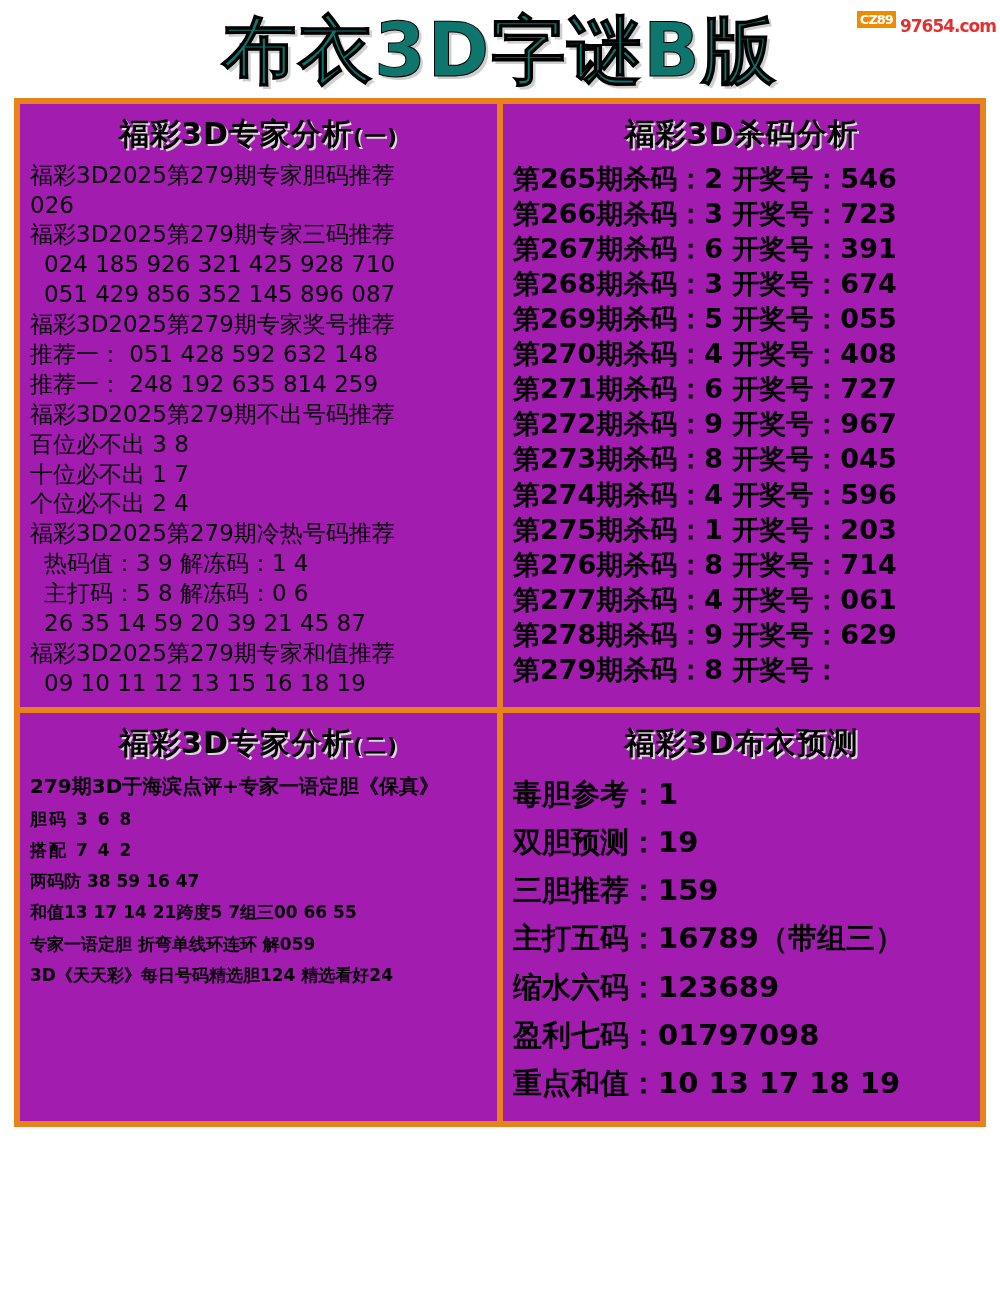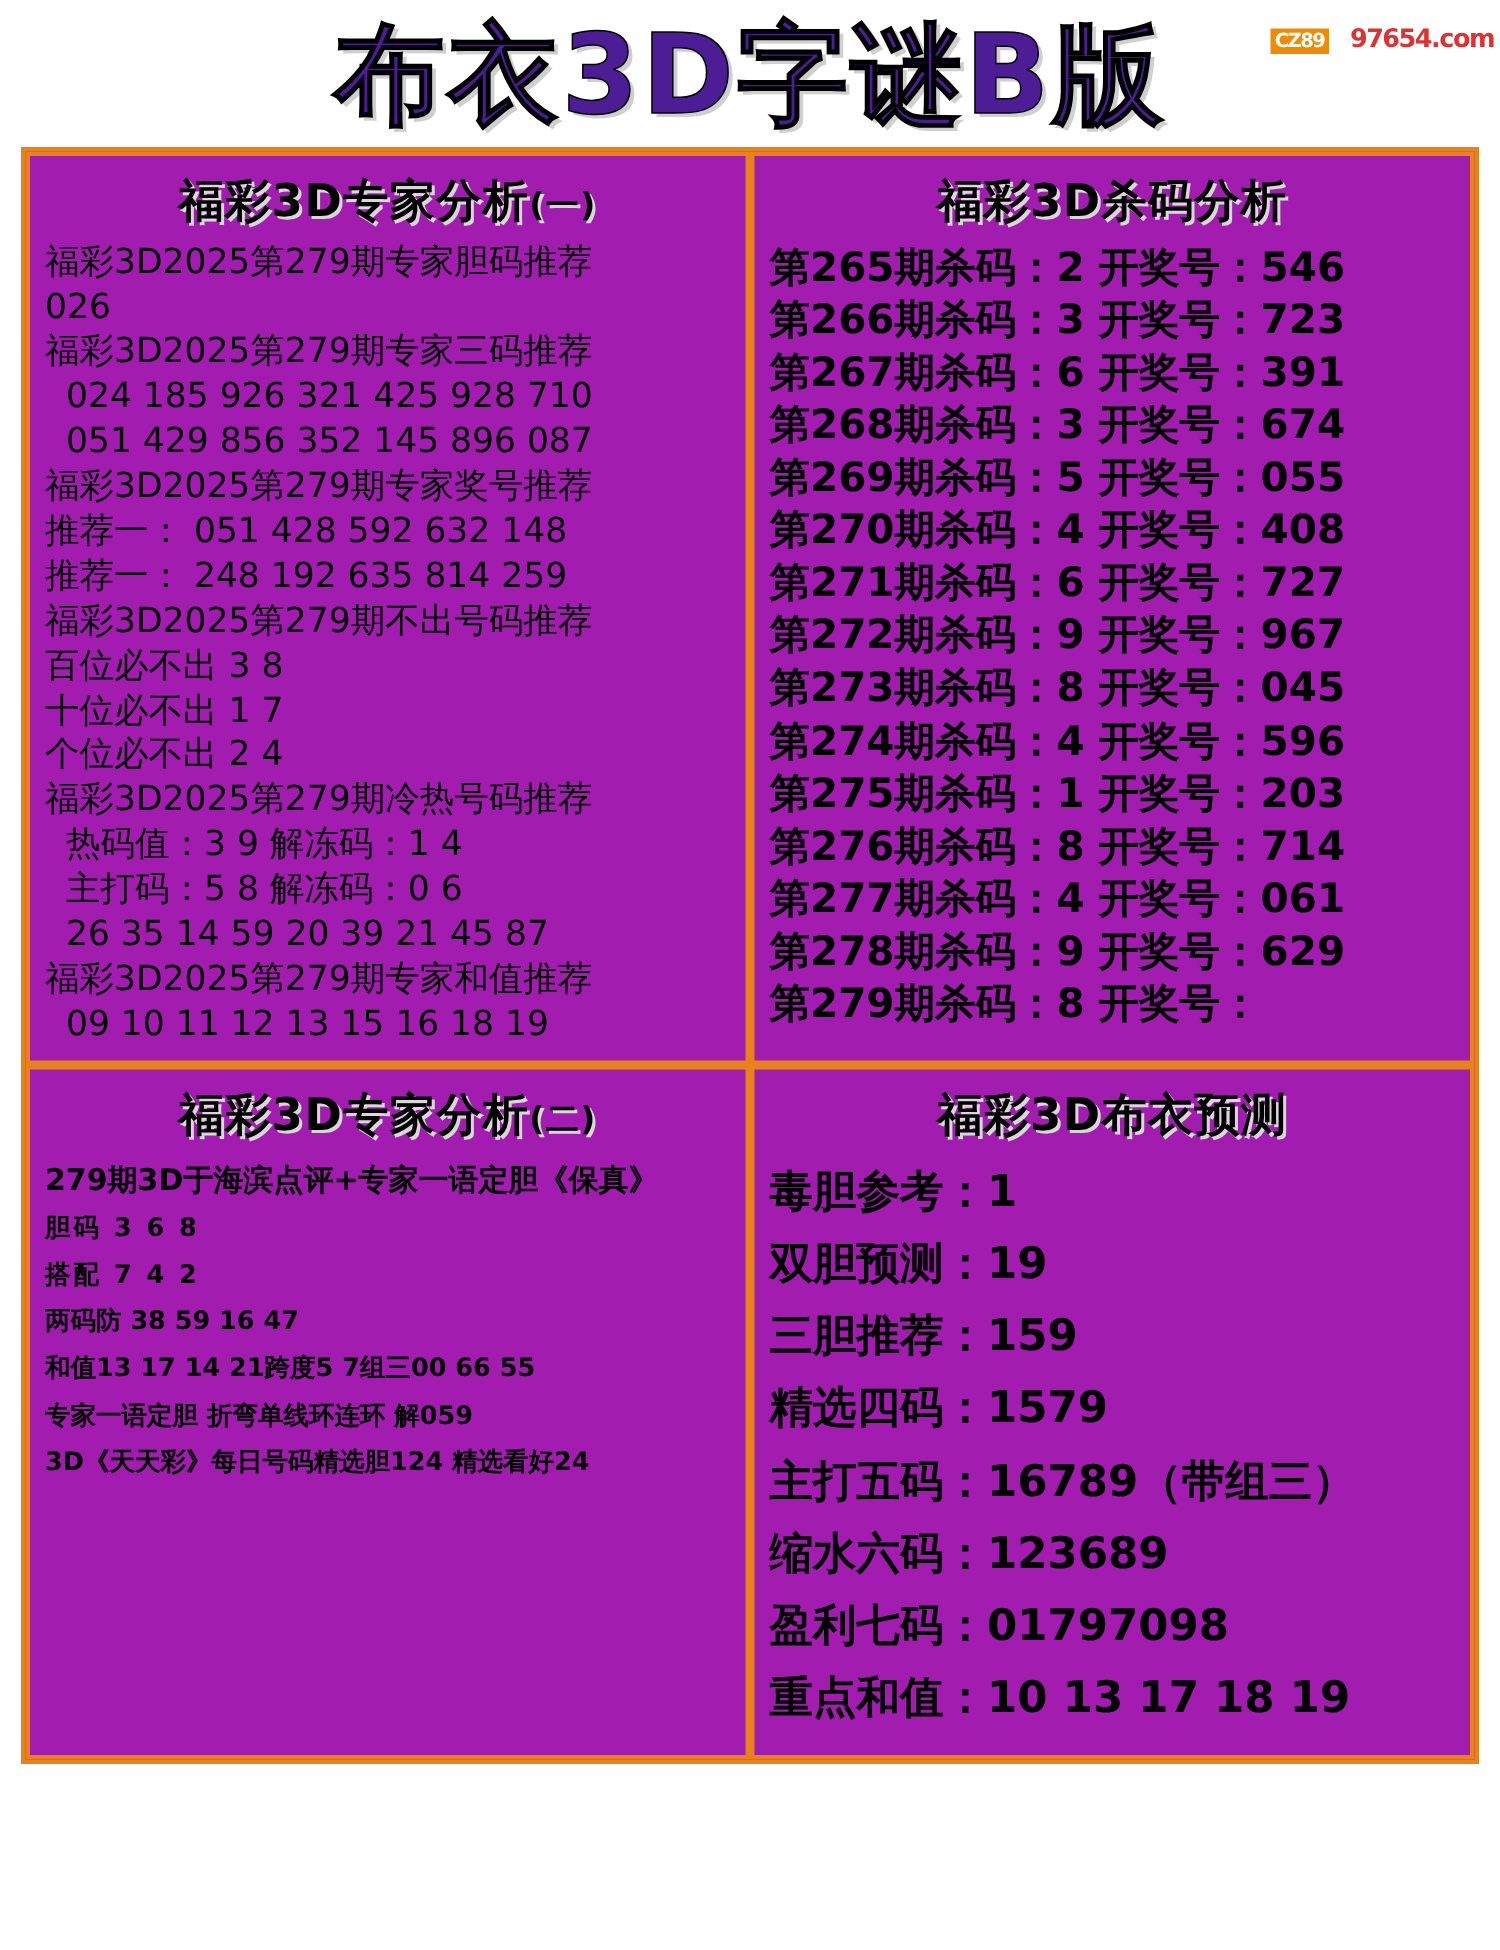--- a/index.html
+++ b/index.html
@@ -5,32 +5,32 @@
   html,body{margin:0;padding:0;}
   body{
     width:1000px;height:1300px;
     background:#ffffff;
     font-family:"DejaVu Sans","Liberation Sans",sans-serif;
     position:relative;
     overflow:hidden;
   }
   .watermark{
     position:absolute;top:2px;right:4px;
-    display:flex;align-items:flex-end;gap:14px;
+    display:flex;align-items:center;gap:4px;
     font-size:15px;font-weight:bold;
   }
   .wm-tag{background:#f08a00;color:#fff;padding:1px 3px;font-size:13px;letter-spacing:-1px;}
   .wm-text{color:#e03030;font-size:17px;font-weight:bold;letter-spacing:-1px;margin-top:14px;}
 
   .title{
     text-align:center;
     font-size:74px;
     font-weight:bold;
     letter-spacing:2px;
-    color:#4c1d95;
+    color:#0f766e;
     line-height:1.05;
     margin:12px 0 8px 0;
     font-family:"DejaVu Sans","Liberation Sans",sans-serif;
     -webkit-text-stroke:1px #000;
     text-shadow:3px 3px 0 #cfcfcf;
   }
 
   .grid{
     margin:0 14px;
     border:3px solid #e8821a;
@@ -214,23 +214,20 @@
     <div class="row">
       <span>毒胆参考：</span><span>1</span>
     </div>
     <div class="row">
       <span>双胆预测：</span><span>19</span>
     </div>
     <div class="row">
       <span>三胆推荐：</span><span>159</span>
     </div>
     <div class="row">
-      <span>精选四码：</span><span>1579</span>
-    </div>
-    <div class="row">
       <span>主打五码：</span><span>16789（带组三）</span>
     </div>
     <div class="row">
       <span>缩水六码：</span><span>123689</span>
     </div>
     <div class="row">
       <span>盈利七码：</span><span>01797098</span>
     </div>
     <div class="row">
       <span>重点和值：</span><span>10 13 17 18 19</span>

